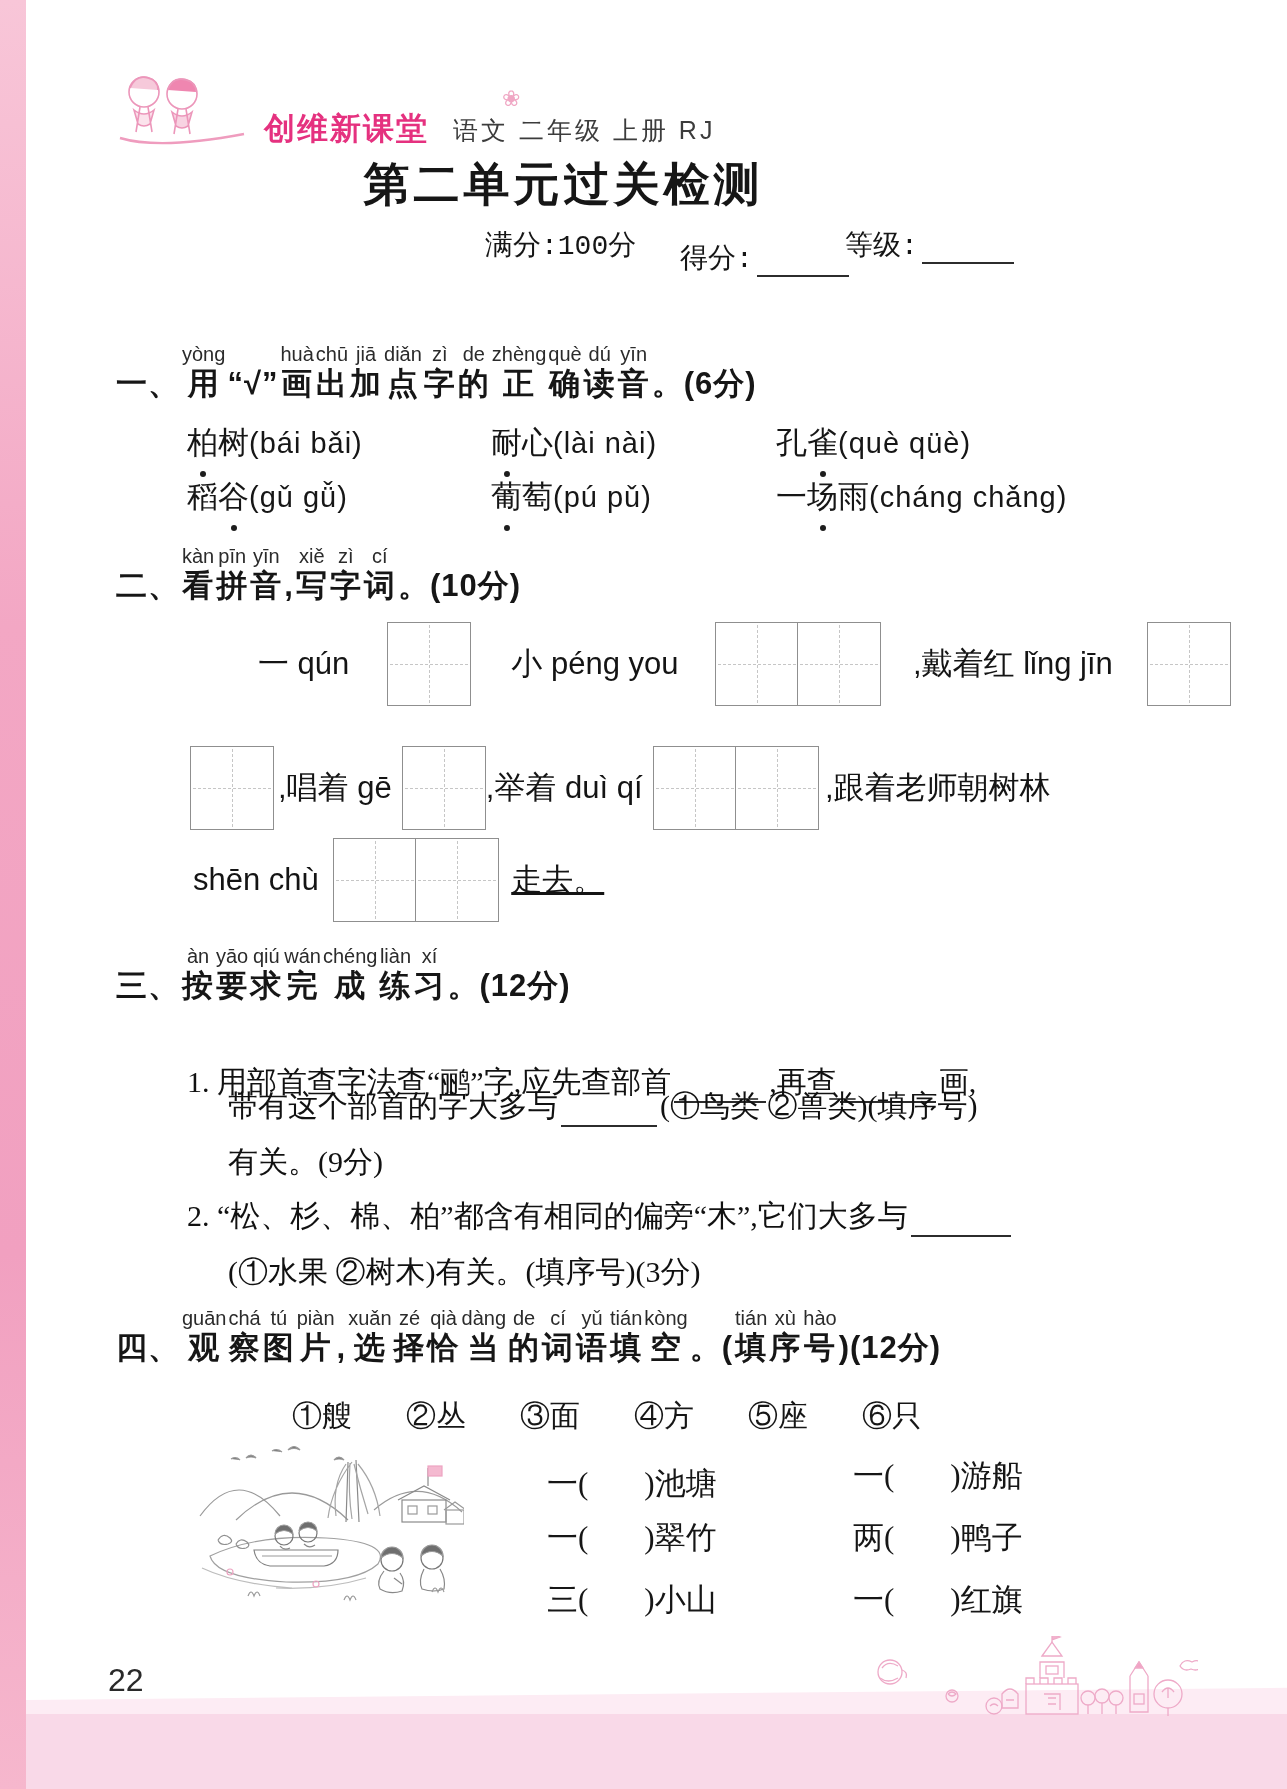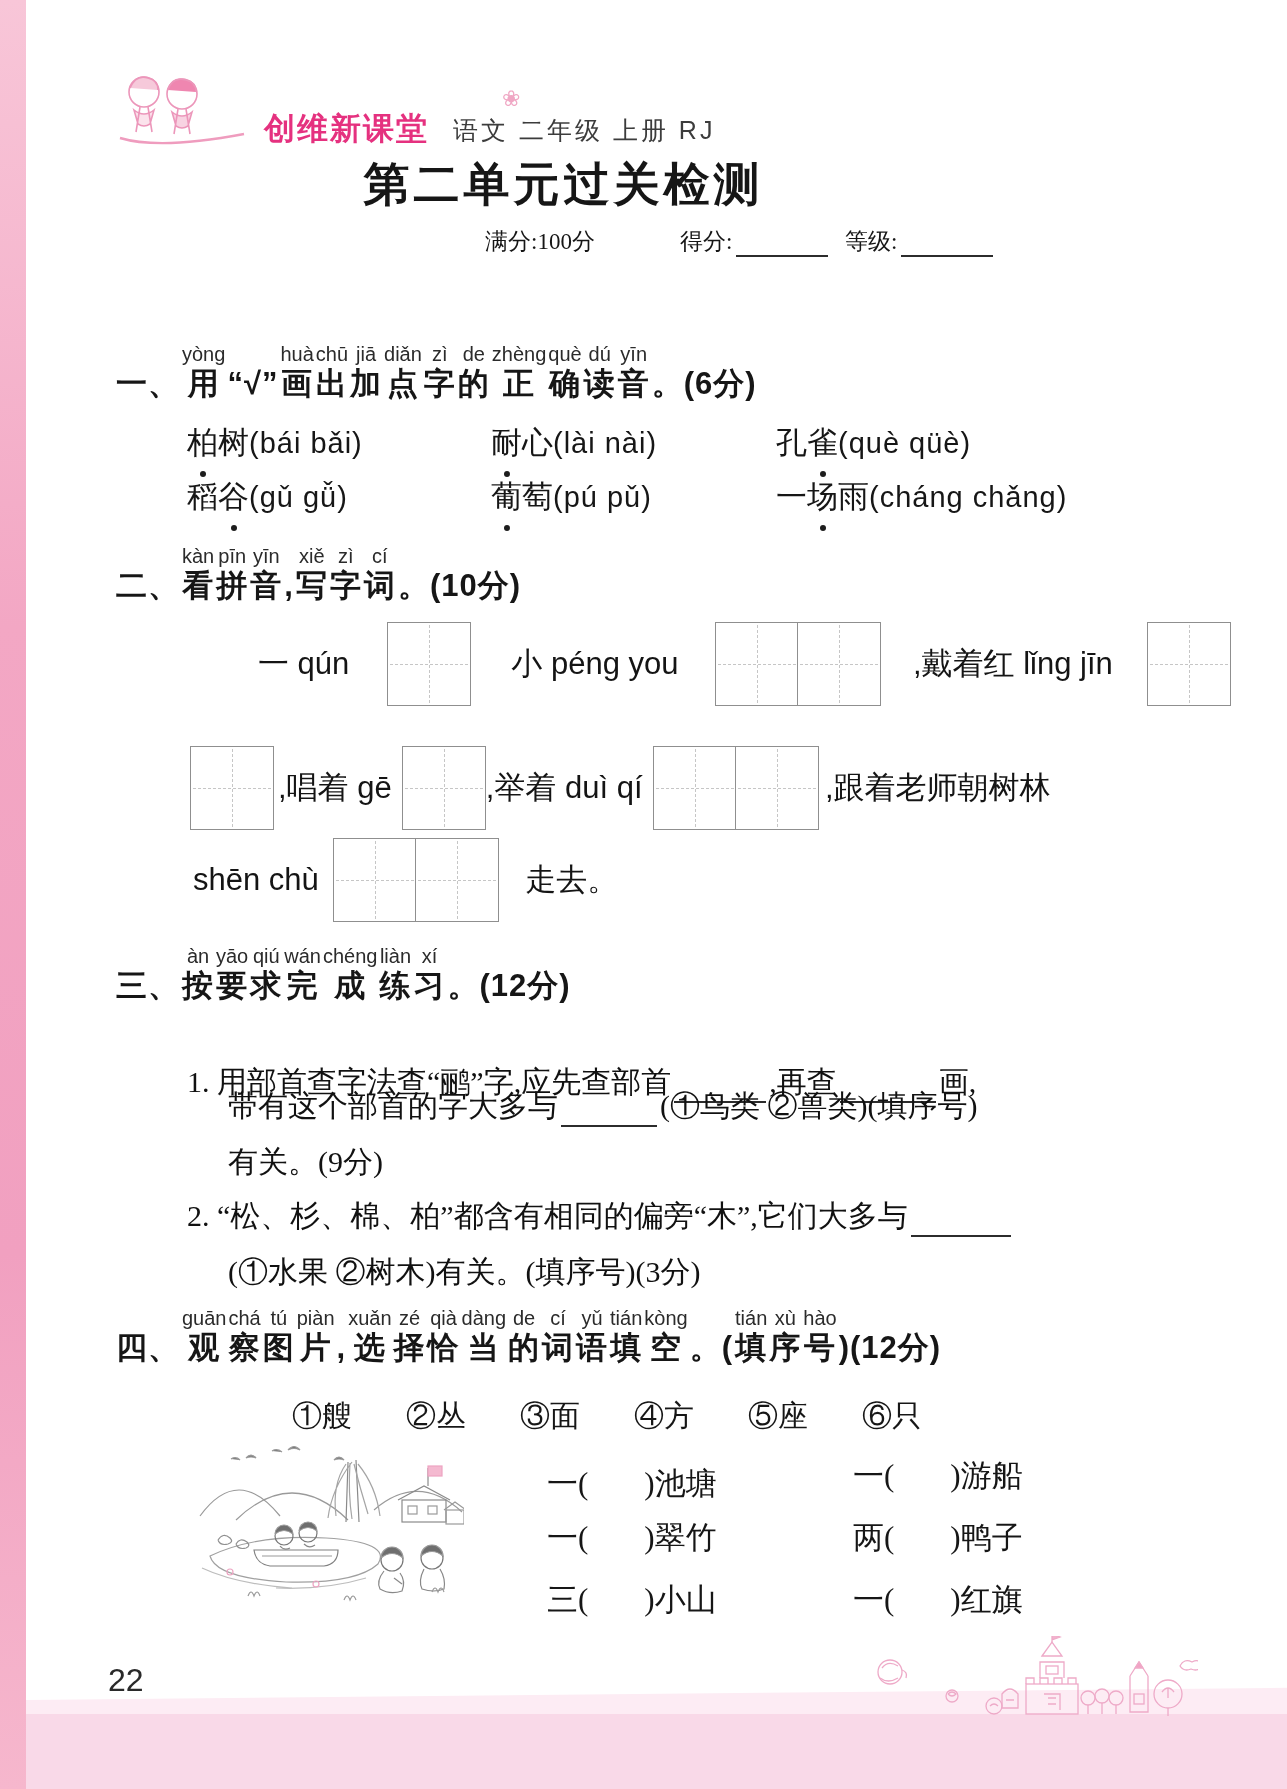--- a/index.html
+++ b/index.html
@@ -11,22 +11,22 @@
   .band-light{position:absolute;left:0;right:0;top:1694px;height:30px;background:#fdecf4;transform:skewY(-0.55deg);z-index:1;}
   .band-main{position:absolute;left:0;right:0;top:1714px;height:80px;background:#f9d9e8;z-index:1;}
   
   .header{position:absolute;left:110px;top:62px;display:flex;align-items:flex-end;z-index:3;}
   .brand{font-size:31px;font-weight:bold;color:#e5317f;letter-spacing:2px;margin-left:14px;line-height:34px;}
   .subject{font-size:25px;color:#3c3c3c;margin-left:24px;letter-spacing:3px;line-height:32px;}
   .flower{position:absolute;color:#f0a7c4;font-size:22px;z-index:3;}
   
   .title-wrap{position:absolute;left:0;top:154px;width:1287px;text-align:center;}
   .title{position:relative;left:-80px;font-size:46px;font-weight:bold;letter-spacing:4px;}
-  .score-line{position:absolute;left:0;top:226px;width:1287px;height:34px;font-size:23px;
-              font-family:Liberation Serif, serif;}
+  .score-line{position:absolute;left:0;top:226px;width:1287px;height:34px;font-size:28px;
+              font-family:Liberation Mono, monospace;}
   .score-line .seg{position:absolute;}
   .uline{display:inline-block;width:92px;border-bottom:2px solid #2c2c2c;height:1em;vertical-align:bottom;margin-left:4px;}
   
   .rubyline{position:absolute;display:flex;align-items:flex-end;}
   .rc{display:flex;flex-direction:column;align-items:center;padding:0 1px;}
   .rt{font-size:20px;line-height:20px;color:#2b2b2b;white-space:pre;min-height:20px;}
   .rb{font-size:31px;line-height:40px;font-weight:bold;white-space:pre;letter-spacing:1px;}
   
   .w1item{position:absolute;font-size:29px;white-space:nowrap;}
   .w1item .hz{font-family:"Liberation Serif",serif;font-size:31px;}
@@ -77,21 +77,21 @@
       </svg>
     </span>
     <span class="brand">创维新课堂</span>
     <span class="subject">语文 二年级 上册 RJ</span>
   </div>
   <span class="flower" style="left:502px;top:86px;">❀</span>
 
   <div class="title-wrap"><span class="title">第二单元过关检测</span></div>
   <div class="score-line">
     <span class="seg" style="left:485px;">满分:100分</span>
-    <span class="seg" style="left:680px;"><span>得分:</span><span class="uline"></span></span>
+    <span class="seg" style="left:680px;margin-top:13px;"><span>得分:</span><span class="uline"></span></span>
     <span class="seg" style="left:845px;"><span>等级:</span><span class="uline"></span></span>
   </div>
 
   <div class="rubyline" style="left:115px;top:344px;">
       <span class="rc">
         <span class="rt">&nbsp;</span>
         <span class="rb">一、</span>
       </span>
       <span class="rc">
         <span class="rt">yòng</span>
@@ -234,21 +234,21 @@
         <div class="tcell"></div>
       </div>
     <span class="s2t" style="margin-left:6px;">,跟着老师朝树林</span>
   </div>
   <div class="s2row" style="left:193px;top:836px;">
     <span class="s2t">shēn chù</span>
     <div class="tgrid" style="margin-left:14px;">
         <div class="tcell"></div>
         <div class="tcell"></div>
       </div>
-    <span class="s2t" style="margin-left:26px;">走去。</span>
+    <span class="s2t" style="margin-left:12px;text-decoration:underline;">走去。</span>
   </div>
 
   <div class="rubyline" style="left:115px;top:946px;">
       <span class="rc">
         <span class="rt">&nbsp;</span>
         <span class="rb">三、</span>
       </span>
       <span class="rc">
         <span class="rt">àn</span>
         <span class="rb">按</span>

